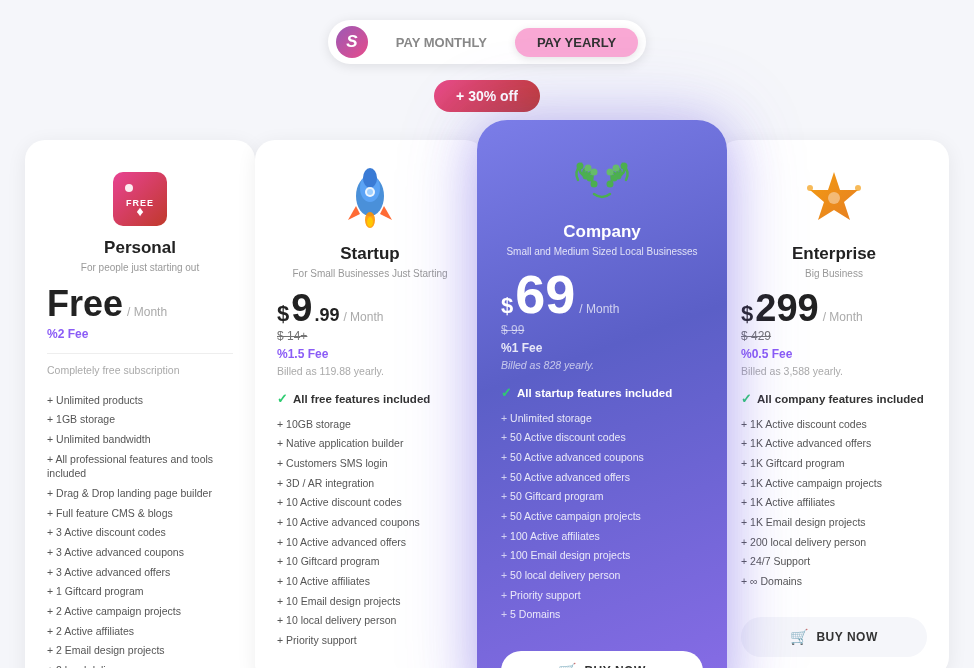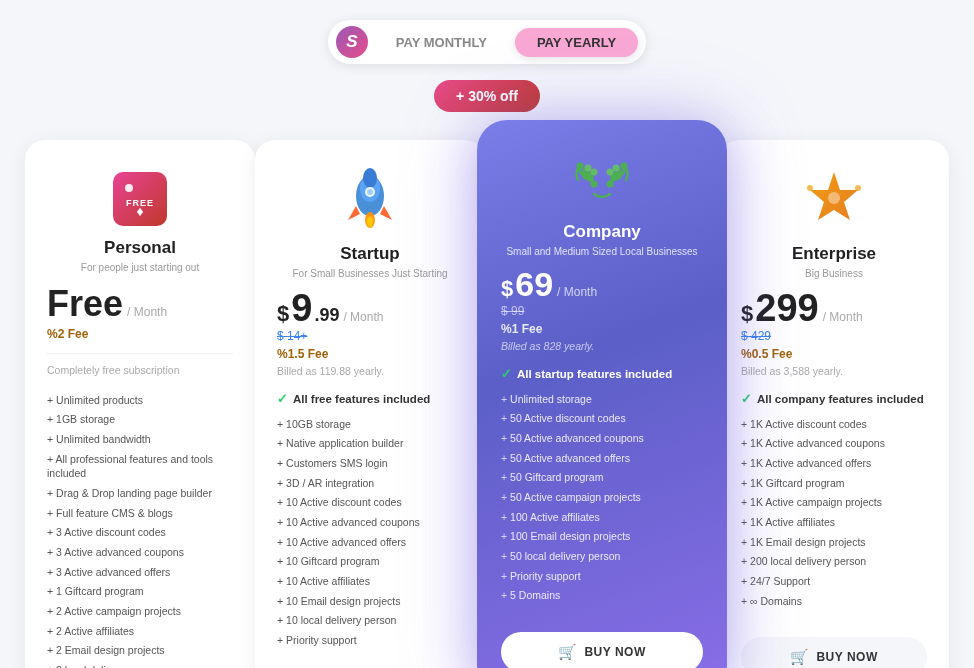--- a/index.html
+++ b/index.html
@@ -134,29 +134,29 @@
     }
     .price-period {
       font-size: 12px;
       color: #aaa;
       margin-left: 2px;
     }
     .price-period.white { color: rgba(255,255,255,0.7); }
 
     .price-original {
       font-size: 12px;
-      color: #3b82f6;
+      color: #737373;
       text-decoration: line-through;
       margin-bottom: 4px;
     }
     .price-original.white { color: rgba(255,255,255,0.6); }
 
     .fee-text {
       font-size: 12px;
-      color: #a16207;
+      color: #8b5cf6;
       margin-bottom: 4px;
       font-weight: 600;
     }
     .fee-text.white { color: rgba(255,255,255,0.85); }
 
     .billed-text {
       font-size: 10.5px;
       color: #aaa;
       margin-bottom: 14px;
       font-weight: 500;
@@ -400,21 +400,21 @@
 
           <path d="M24,44 Q32,50 40,44" stroke="#4CAF50" stroke-width="2.5" fill="none" stroke-linecap="round"></path>
         </svg>
       </div>
     </div>
     <div class="card-plan-name white">Company</div>
     <div class="card-subtitle white">Small and Medium Sized Local Businesses</div>
 
     <div class="price-row">
       <span class="price-dollar white">$</span>
-      <span class="price-main white" style="font-size:34px;">69</span>
+      <span class="price-main white" style="font-size:54px;">69</span>
       <span class="price-period white">/ Month</span>
     </div>
     <div class="price-original white">$ 99</div>
     <div class="fee-text white">%1 Fee</div>
     <div class="billed-text white">Billed as 828 yearly.</div>
 
     <div class="features-header white">
       <span class="check-green">✓</span>
       <span>All startup features included</span>
     </div>
@@ -473,21 +473,20 @@
     <div class="fee-text">%0.5 Fee</div>
     <div class="billed-text">Billed as 3,588 yearly.</div>
 
     <div class="features-header">
       <span class="check-green">✓</span>
       <span>All company features included</span>
     </div>
 
     <ul class="feature-list">
       <li>1K Active discount codes</li>
-      <li>1K Active advanced coupons</li>
       <li>1K Active advanced offers</li>
       <li>1K Giftcard program</li>
       <li>1K Active campaign projects</li>
       <li>1K Active affiliates</li>
       <li>1K Email design projects</li>
       <li>200 local delivery person</li>
       <li>24/7 Support</li>
       <li>∞ Domains</li>
     </ul>
 

